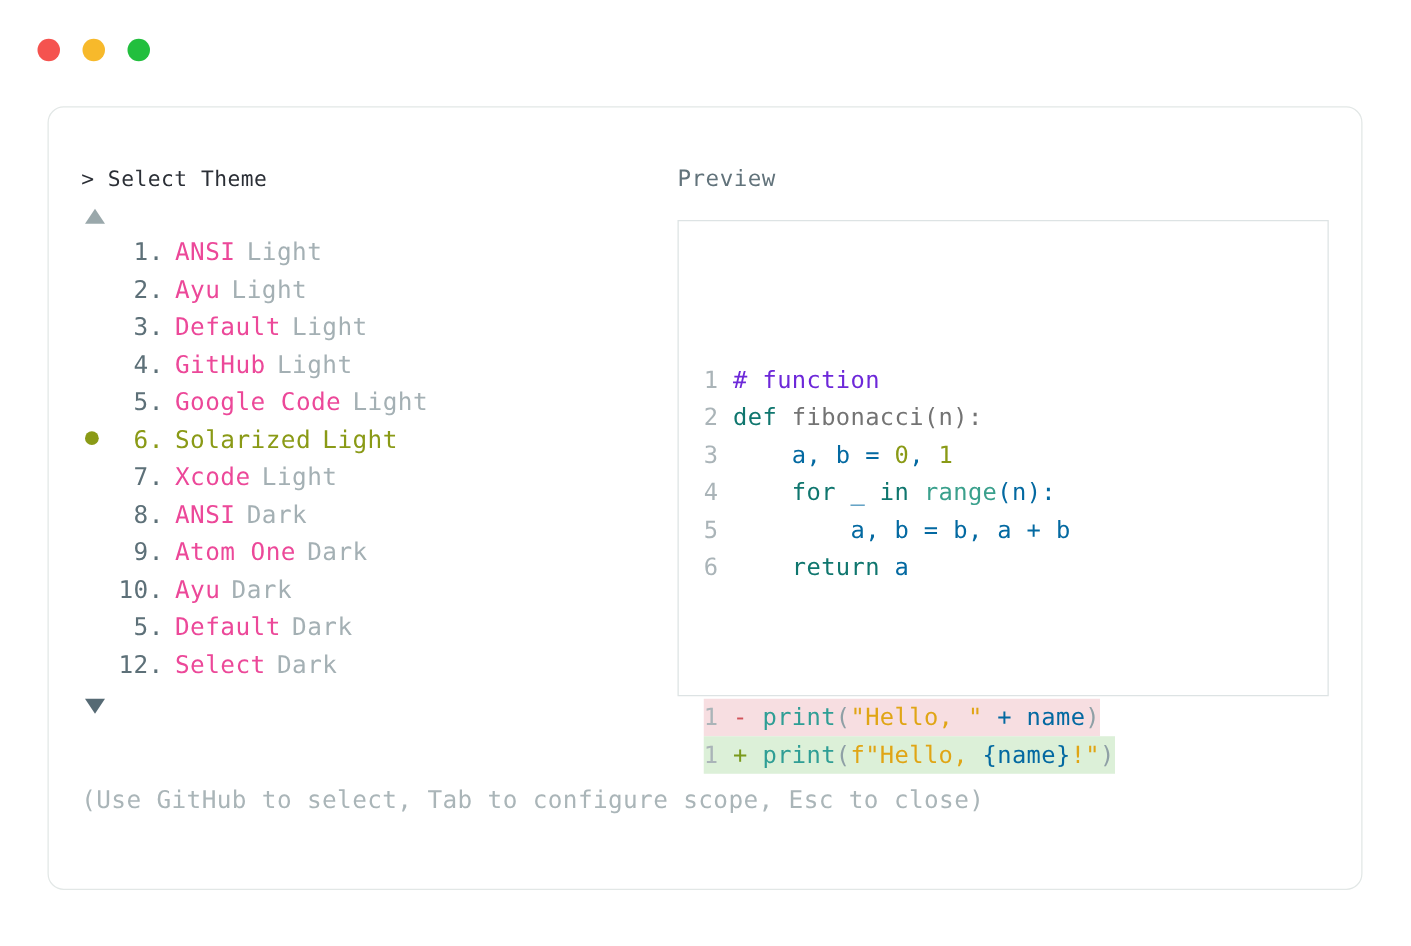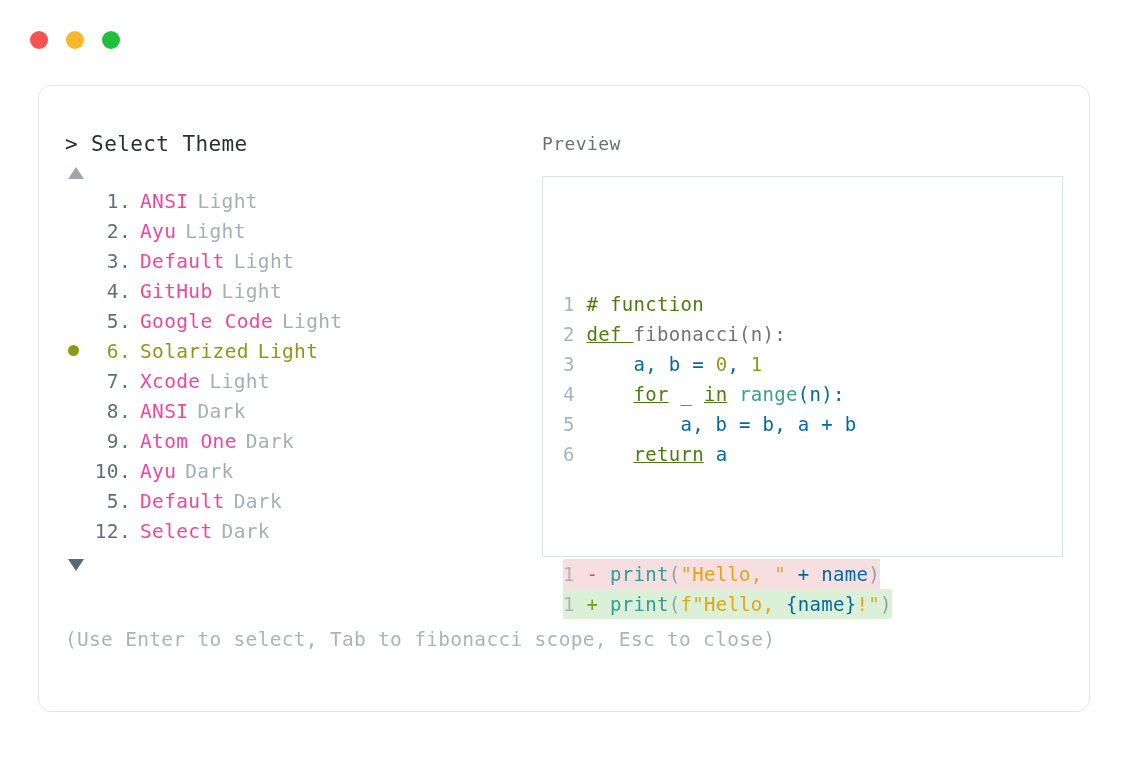--- a/index.html
+++ b/index.html
@@ -50,21 +50,21 @@
   }
 
   
   .left-col {
     position: absolute;
     left: 26px;
     top: 44px;
     width: 470px;
   }
   .prompt {
-    font-size: 21px;
+    font-size: 17px;
     line-height: 28px;
     color: #2b2f36;
     letter-spacing: 0.4px;
     white-space: pre;
   }
   .arrow-up, .arrow-down {
     width: 0;
     height: 0;
     margin-left: 3px;
   }
@@ -146,25 +146,25 @@
     left: 20px;
     top: 52px;
     right: 0;
     font-size: 19px;
     line-height: 30px;
     white-space: pre;
     letter-spacing: 0.3px;
   }
   .code-line { height: 30px; }
   .ln { color: #aab4b8; }
-  .kw   { color: #4d7c0f; text-decoration: underline; }
+  .kw   { color: #0f766e; }
   .fn   { color: #737373; }
   .bi   { color: #3aa08c; }
   .num  { color: #8a9a16; }
-  .cmt  { color: #4d7c0f; }
+  .cmt  { color: #6d28d9; }
   .plain{ color: #0369a1; }
   .str  { color: #e0a515; }
   .call { color: #2f9e95; text-align: right; }
   .punct{ color: #8fa0a6; }
 
   .diff-block { margin-top: 30px; }
   .diff-line {
     height: 30px;
     display: inline-block;
     white-space: pre;
@@ -221,16 +221,16 @@
     <div class="right-col">
       <div class="preview-label">Preview</div>
       <div class="preview-box">
         <div class="code">
           <div id="code-lines"><div class="code-line"><span class="ln">1 </span><span class="cmt"># function</span></div><div class="code-line"><span class="ln">2 </span><span class="kw">def </span><span class="fn">fibonacci(n):</span></div><div class="code-line"><span class="ln">3 </span><span class="plain">    a, b = </span><span class="num">0</span><span class="plain">, </span><span class="num">1</span></div><div class="code-line"><span class="ln">4 </span><span class="plain">    </span><span class="kw">for</span><span class="plain"> _ </span><span class="kw">in</span><span class="plain"> </span><span class="bi">range</span><span class="plain">(n):</span></div><div class="code-line"><span class="ln">5 </span><span class="plain">        a, b = b, a + b</span></div><div class="code-line"><span class="ln">6 </span><span class="plain">    </span><span class="kw">return</span><span class="plain"> a</span></div></div>
           <div class="diff-block" id="diff-lines"><div class="diff-wrap"><span class="diff-line diff-del"><span class="ln">1 </span><span class="sign-del">- </span><span class="call">print</span><span class="punct">(</span><span class="str">"Hello, "</span><span class="plain"> + name</span><span class="punct">)</span></span></div><div class="diff-wrap"><span class="diff-line diff-add"><span class="ln">1 </span><span class="sign-add">+ </span><span class="call">print</span><span class="punct">(</span><span class="str">f"Hello, </span><span class="plain">{name}</span><span class="str">!"</span><span class="punct">)</span></span></div></div>
         </div>
       </div>
     </div>
 
-    <div class="hint">(Use Enter to select, Tab to fibonacci scope, Esc to close)</div>
+    <div class="hint">(Use GitHub to select, Tab to configure scope, Esc to close)</div>
 
   </div>
 </div>
 
 </body></html>

